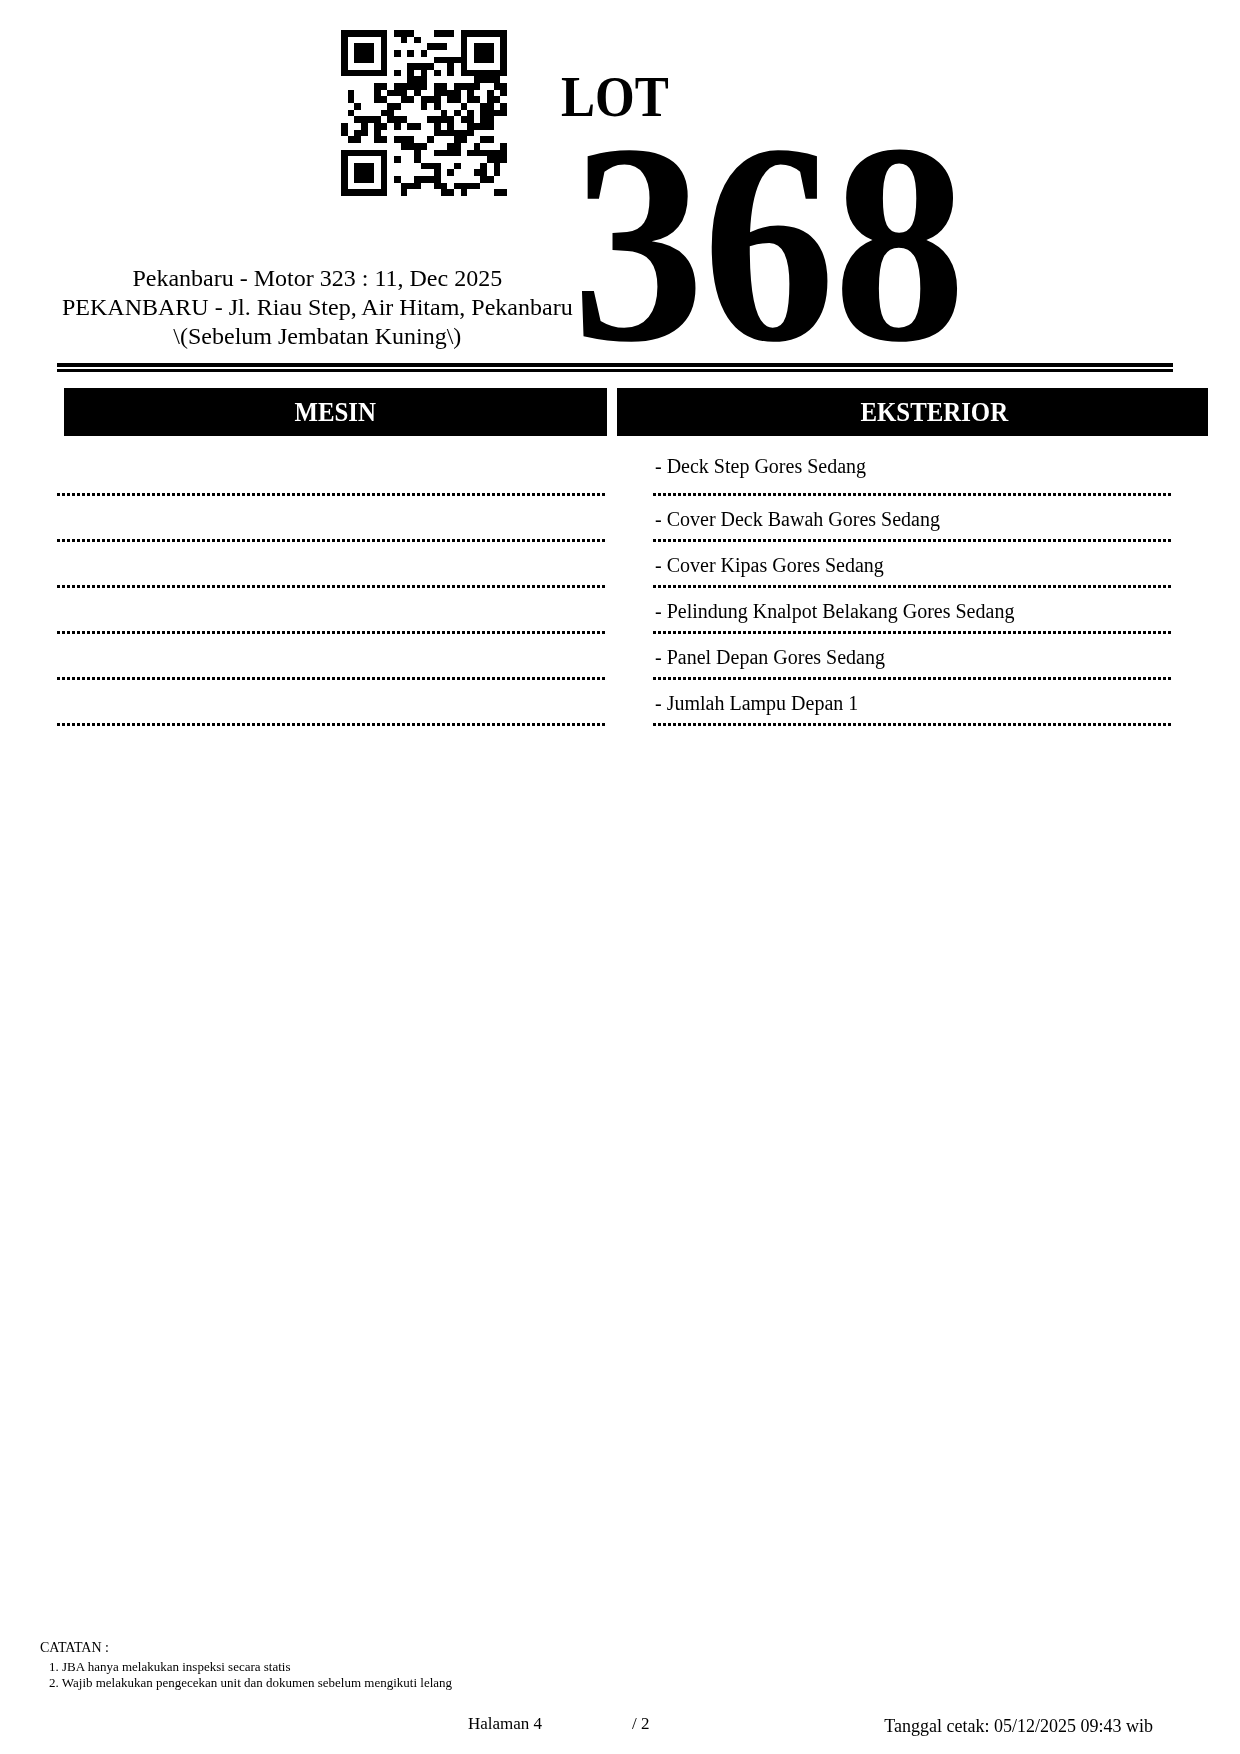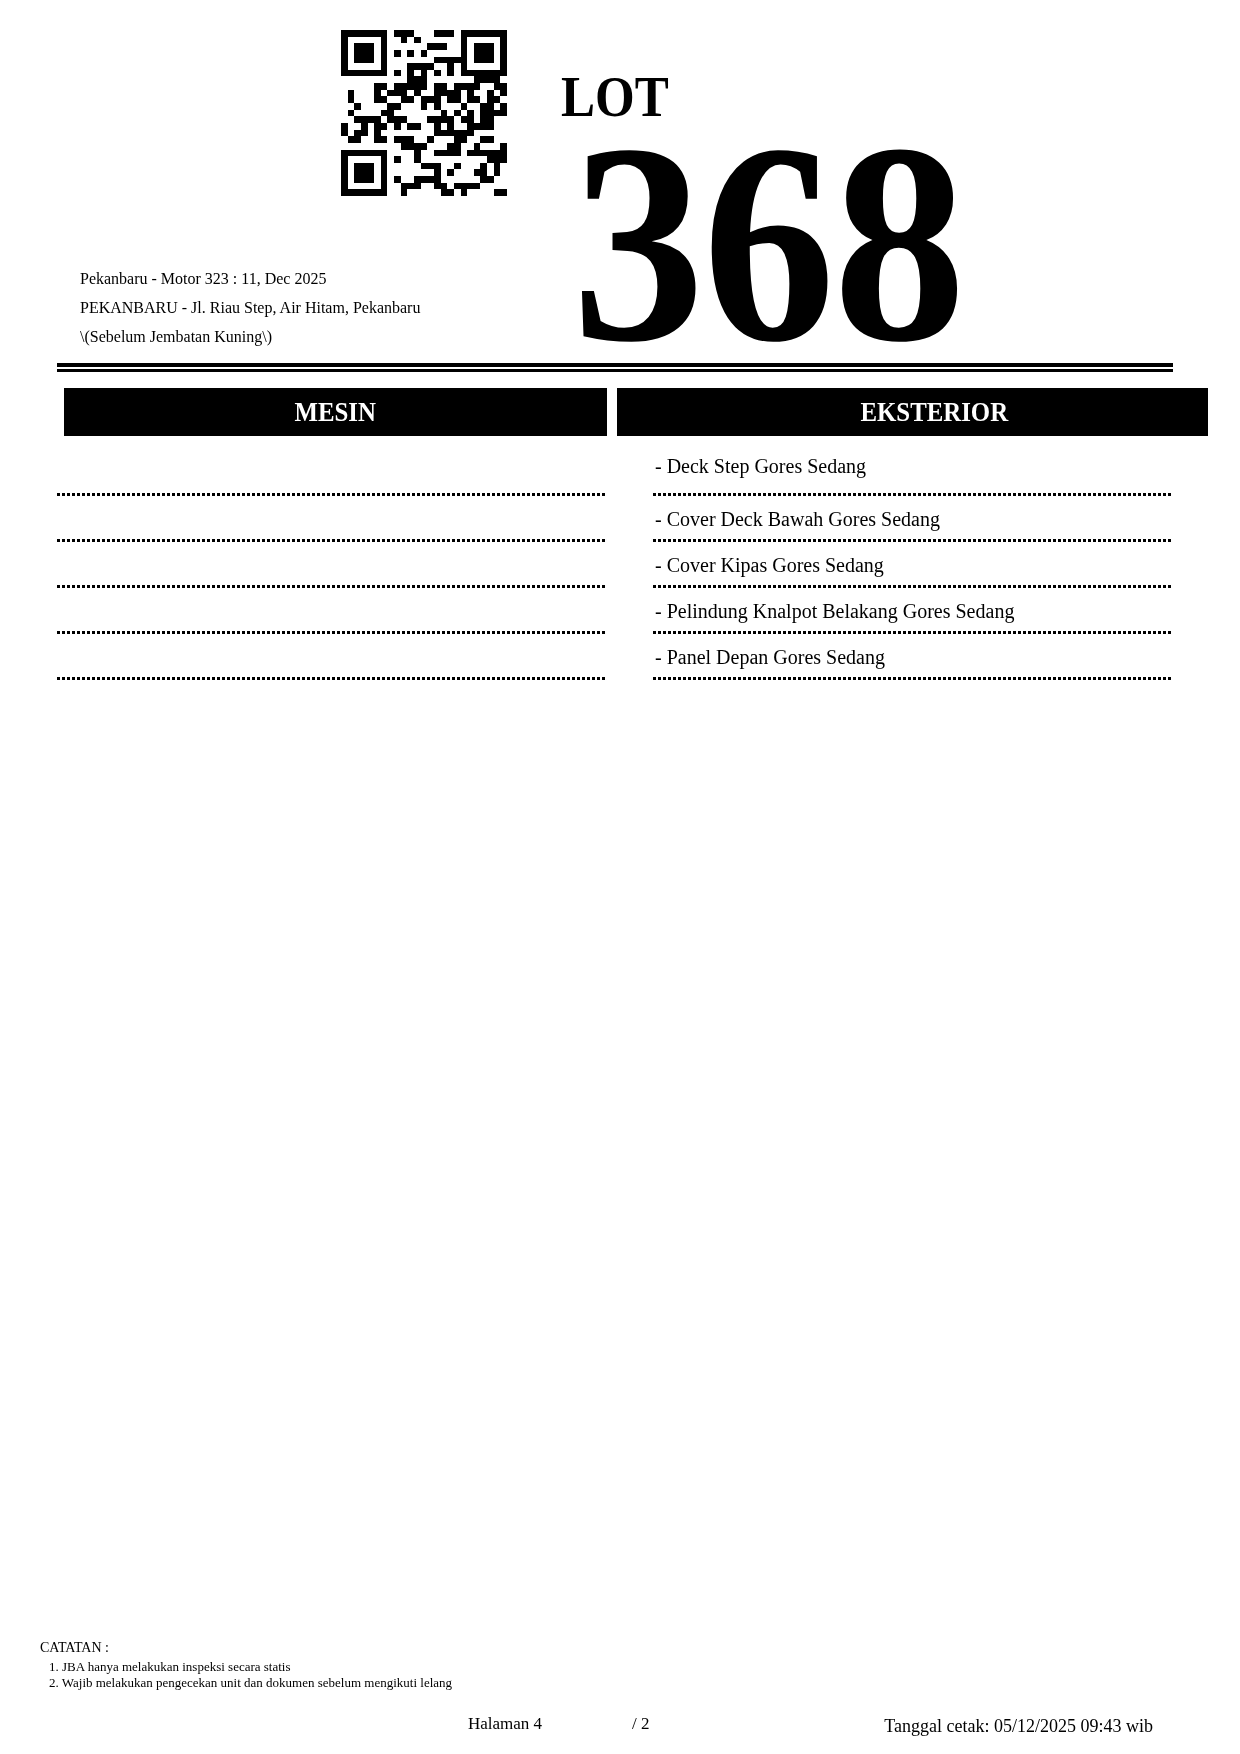--- a/index.html
+++ b/index.html
@@ -13,21 +13,21 @@
   .lot-label{
     left:561px;top:68px;font-size:58px;font-weight:bold;line-height:1;
     transform:scaleX(.88);transform-origin:left top;white-space:nowrap;
   }
   .lot-number{
     left:572px;top:101px;font-size:285px;font-weight:bold;line-height:1;
     transform:scaleX(.93);transform-origin:left top;white-space:nowrap;
     letter-spacing:-2px;
   }
   .venue{
-    left:80px;top:264px;font-size:16px;line-height:29px;white-space:nowrap;
+    left:62px;top:264px;font-size:24px;line-height:29px;white-space:nowrap;text-align:center;
   }
   
   .rule-thick{left:57px;top:363px;width:1116px;height:4px;background:#000;}
   .rule-thin {left:57px;top:369px;width:1116px;height:3px;background:#000;}
   
   .bar{
     top:388px;height:48px;background:#000;color:#fff;
     display:flex;align-items:center;justify-content:center;
   }
   .bar-left {left:64px;width:543px;}
@@ -410,20 +410,26 @@
       <div class="cell cell-right">
         <span class="item-text">- Pelindung Knalpot Belakang Gores Sedang</span>
       </div>
     </div>
     <div class="row">
       <div class="cell cell-left"></div>
       <div class="cell cell-right">
         <span class="item-text">- Panel Depan Gores Sedang</span>
       </div>
     </div>
+    <div class="row">
+      <div class="cell cell-left"></div>
+      <div class="cell cell-right">
+        <span class="item-text">- Jumlah Lampu Depan 1</span>
+      </div>
+    </div>
   </div>
 
   <div class="abs notes">
     <div class="notes-title">CATATAN :</div>
     <div class="note-item">1. JBA hanya melakukan inspeksi secara statis</div>
     <div class="note-item">2. Wajib melakukan pengecekan unit dan dokumen sebelum mengikuti lelang</div>
   </div>
 
   <div class="abs page-label">Halaman 4</div>
   <div class="abs page-of">/ 2</div>

